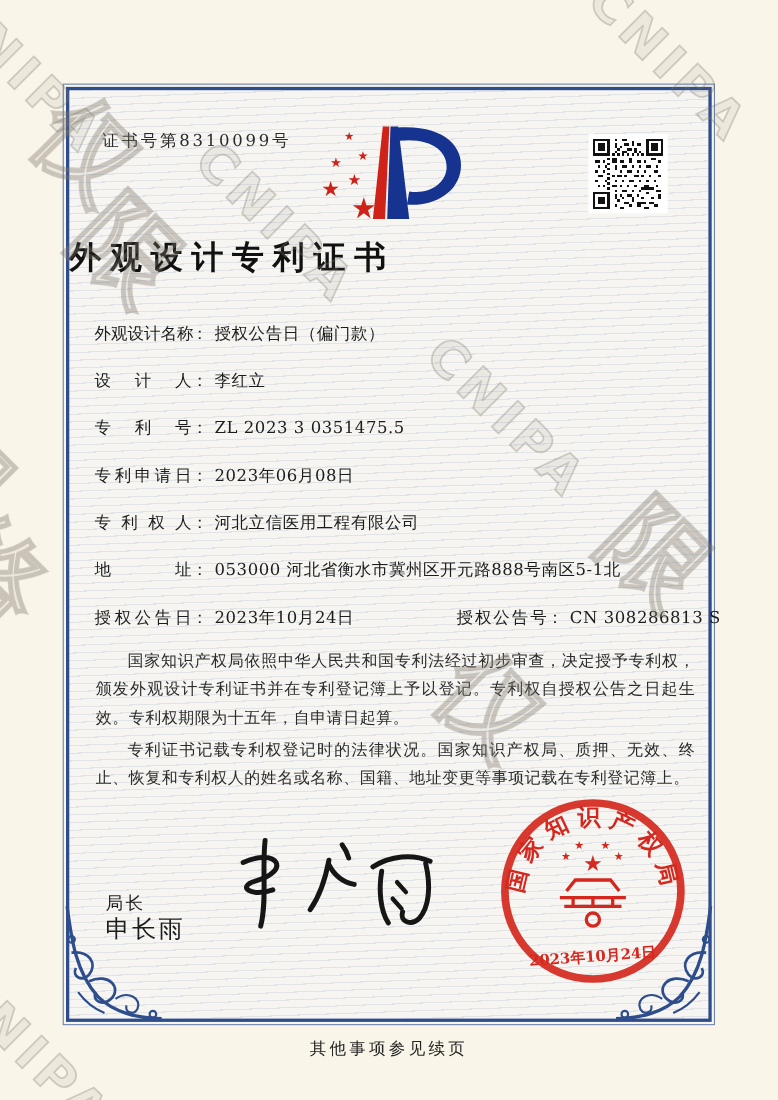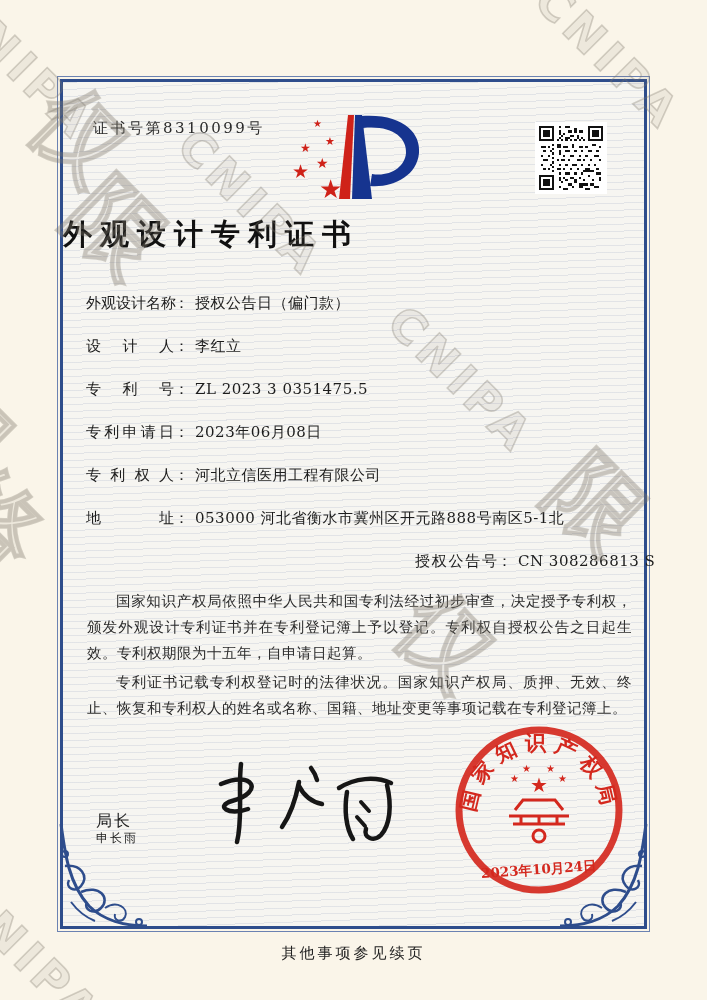--- a/index.html
+++ b/index.html
@@ -71,21 +71,21 @@
   
   .body-text {
     position:absolute; left:24px; top:507px; width:545px;
     font-size:14.5px; line-height:1.78; color:#2b2b2b;
     text-align:justify; letter-spacing:0.5px;
   }
   .body-text p { text-indent:2em; margin-bottom:4px; }
   
   .sig-title { position:absolute; left:33px; top:716px; font-size:16px; letter-spacing:2px;
     font-family:"DejaVu Sans","Liberation Sans",sans-serif;margin-top:13px; }
-  .sig-name  { position:absolute; left:33px; top:748px; font-size:12px; letter-spacing:2px;
+  .sig-name  { position:absolute; left:33px; top:748px; font-size:22px; letter-spacing:2px;
     font-family:"DejaVu Sans","Liberation Sans",sans-serif; }
   .sig-script { position:absolute; left:138px; top:672px; }
   
   .seal { position:absolute; left:388px; top:640px; width:176px; height:176px; z-index:5; }
   
   .page-footer {
     position:absolute; left:0; bottom:7px; width:100%;
     text-align:center; font-size:12.5px; letter-spacing:2px; color:#333;
   }
   .continuation {
@@ -160,20 +160,23 @@
       <div class="frow">
         <span class="flabel">专利申请日</span><span class="colon">：</span><span class="fvalue">2023年06月08日</span>
       </div>
       <div class="frow">
         <span class="flabel">专利权人</span><span class="colon">：</span><span class="fvalue">河北立信医用工程有限公司</span>
       </div>
       <div class="frow">
         <span class="flabel">地址</span><span class="colon">：</span><span class="fvalue">053000 河北省衡水市冀州区开元路888号南区5-1北</span>
       </div>
       <div class="frow grant-row">
+        <span>
+          <span class="flabel">授权公告日</span><span class="colon">：</span><span class="fvalue">2023年10月24日</span>
+        </span>
         <span class="grant-right">
           <span class="flabel">授权公告号</span><span class="colon">：</span><span class="fvalue">CN 308286813 S</span>
         </span>
       </div>
     </div>
 
     <div class="body-text">
       <p>国家知识产权局依照中华人民共和国专利法经过初步审查，决定授予专利权，颁发外观设计专利证书并在专利登记簿上予以登记。专利权自授权公告之日起生效。专利权期限为十五年，自申请日起算。</p>
       <p>专利证书记载专利权登记时的法律状况。国家知识产权局、质押、无效、终止、恢复和专利权人的姓名或名称、国籍、地址变更等事项记载在专利登记簿上。</p>
     </div>

